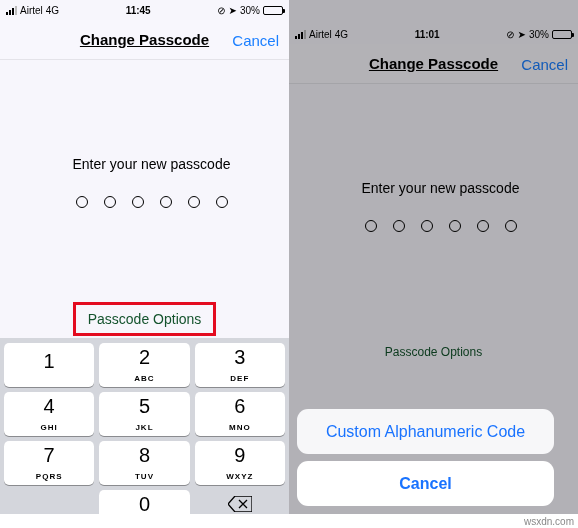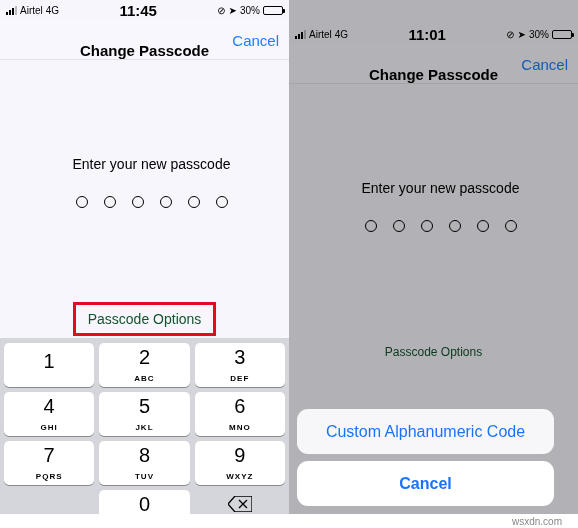--- a/index.html
+++ b/index.html
@@ -31,38 +31,39 @@
   .phone.right .status-bar,
   .phone.right .nav-bar,
   .phone.right .content-area { filter: none; }
   .phone.right .bg-stack { position:absolute; inset:0; }
 
   .status-bar {
     display:flex; align-items:center; justify-content:space-between;
     height:18px; padding:10px 6px; font-size:10px; color:#000; font-weight:500;gap:8px;
   }
   .status-left, .status-right { display:flex; align-items:center; gap:3px; }
-  .status-center { font-weight:600; font-size:15px; }
+  .status-center { font-weight:600; font-size:10px; }
   .sig-bars { display:flex; align-items:flex-end; gap:1px; }
   .sig-bars span { width:2px; background:#000; display:block; }
   .sig-bars span:nth-child(1){height:3px}
   .sig-bars span:nth-child(2){height:5px}
   .sig-bars span:nth-child(3){height:7px}
   .sig-bars span:nth-child(4){height:9px; background:#bbb}
   .battery {
     width:20px; height:9px; border:1px solid #000; border-radius:2px; position:relative;
   }
   .battery::after{content:""; position:absolute; right:-3px; top:2px; width:2px; height:4px; background:#000; border-radius:0 1px 1px 0;}
   .battery .fill{height:100%; width:30%; background:#000;}
   .icon-sm{font-size:10px;}
 
   .nav-bar {
-    display:flex; align-items:flex-end; justify-content:center;
+    display:flex; align-items:center; justify-content:center;
     position:relative; height:40px; border-bottom:1px solid rgba(0,0,0,0.08);
     background:#f8f7fd;
+    text-decoration:underline;
   }
   .nav-title { font-size:15px; font-weight:600; color:#000; }
   .nav-cancel {
     position:absolute; right:10px; top:50%; transform:translateY(-50%);
     color:#1b7fff; font-size:15px;
   }
 
   .content-area { text-align:center;margin-left:14px; }
   .prompt { margin-top:96px; font-size:14px; color:#000; }
   .phone.right .prompt { margin-top:96px; }
@@ -115,21 +116,21 @@
     height:45px; display:flex; align-items:center; justify-content:center;
     color:#1973ff; font-size:16px; border-top:0.5px solid rgba(0,0,0,0.15);
   }
   .sheet-btn:first-child{border-top:none;}
   .sheet-cancel{
     background:#fff; border-radius:11px; height:45px; display:flex; align-items:center; justify-content:center;
     color:#1973ff; font-size:16px; font-weight:600;
   }
 
   .watermark{
-    position:absolute; right:14px; bottom:0; font-size:10px; color:#888;
+    position:absolute; right:2px; bottom:0; font-size:10px; color:#888;
     font-family:Arial, sans-serif; background:#fff; padding:1px 2px;
   }
 </style>
 </head>
 <body>
 
 <div class="stage">
 
   <div class="phone left">
     <div class="status-bar">

